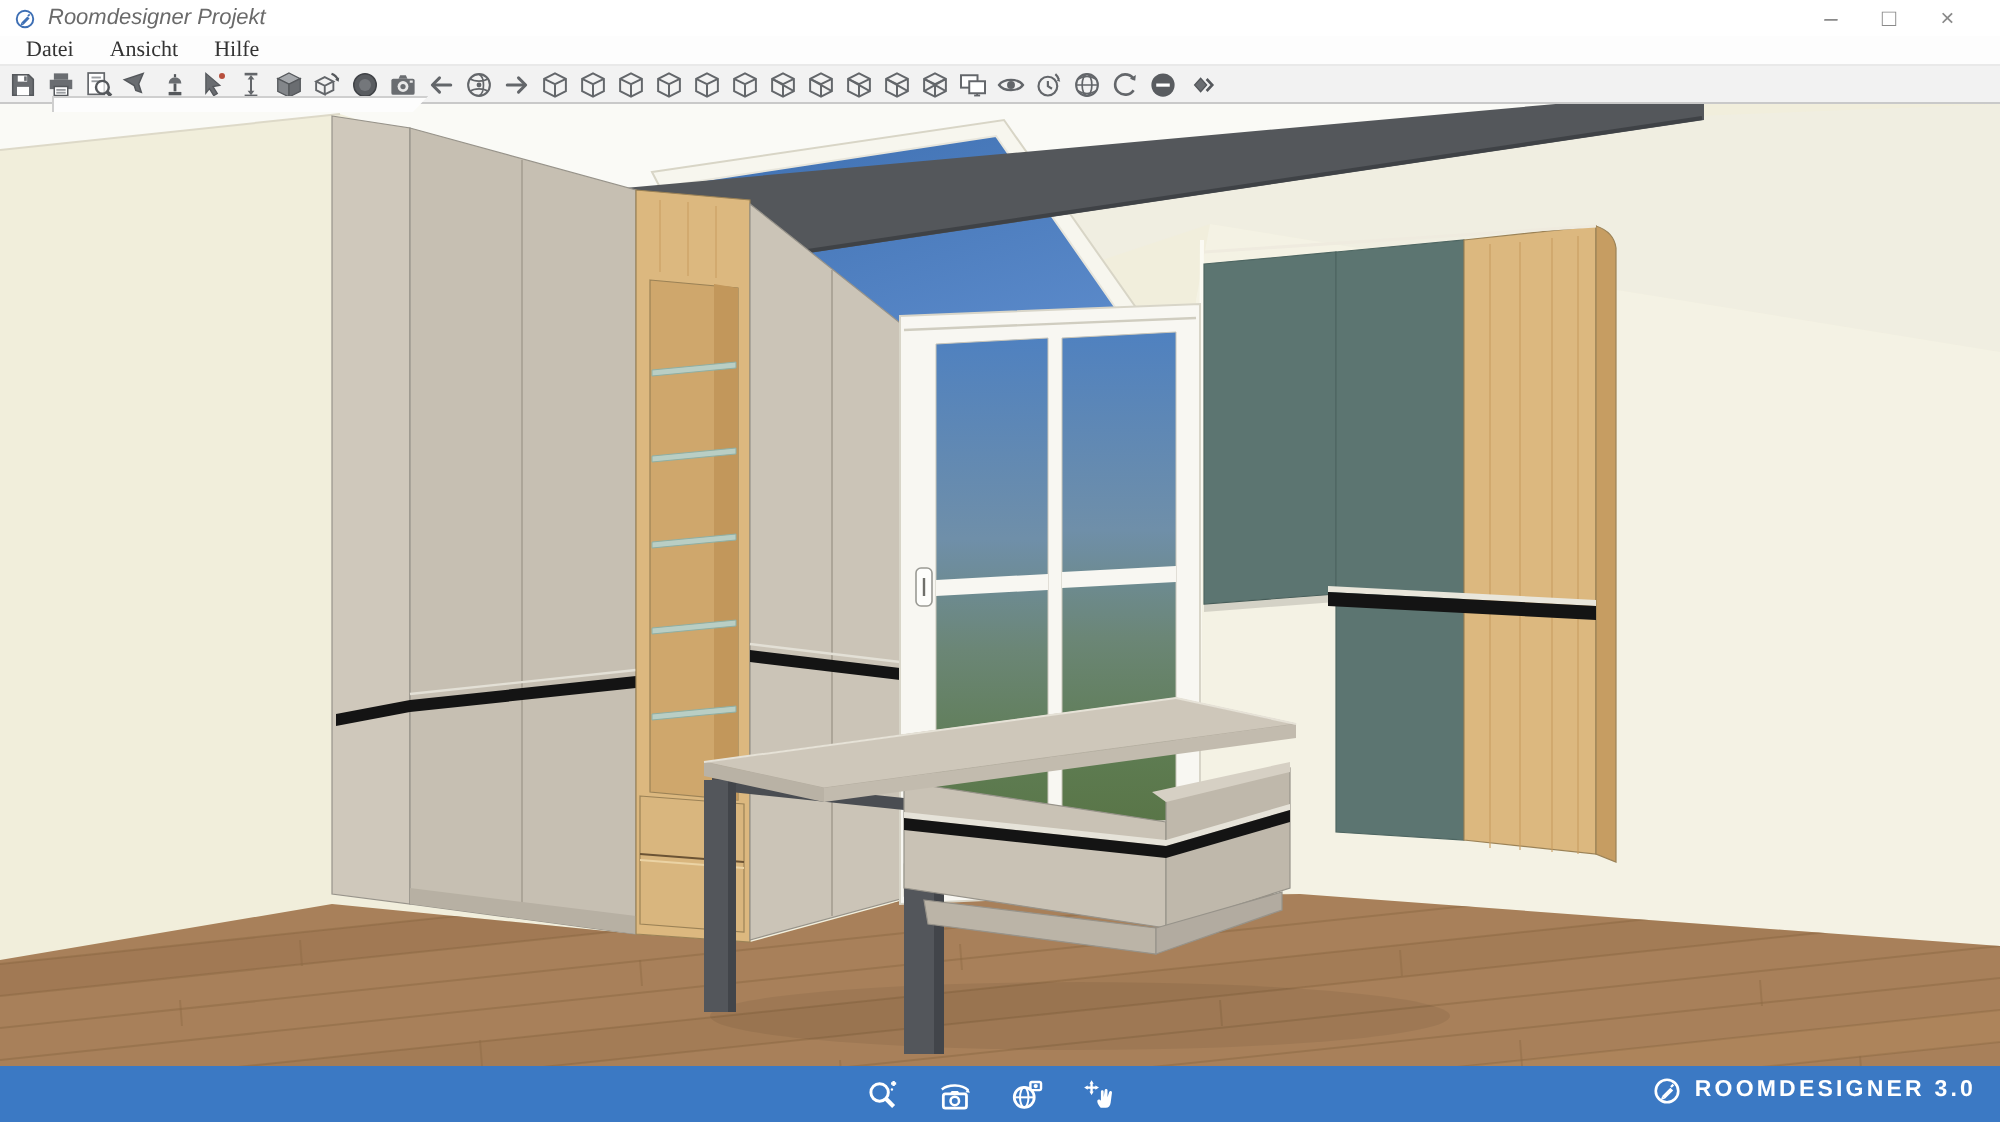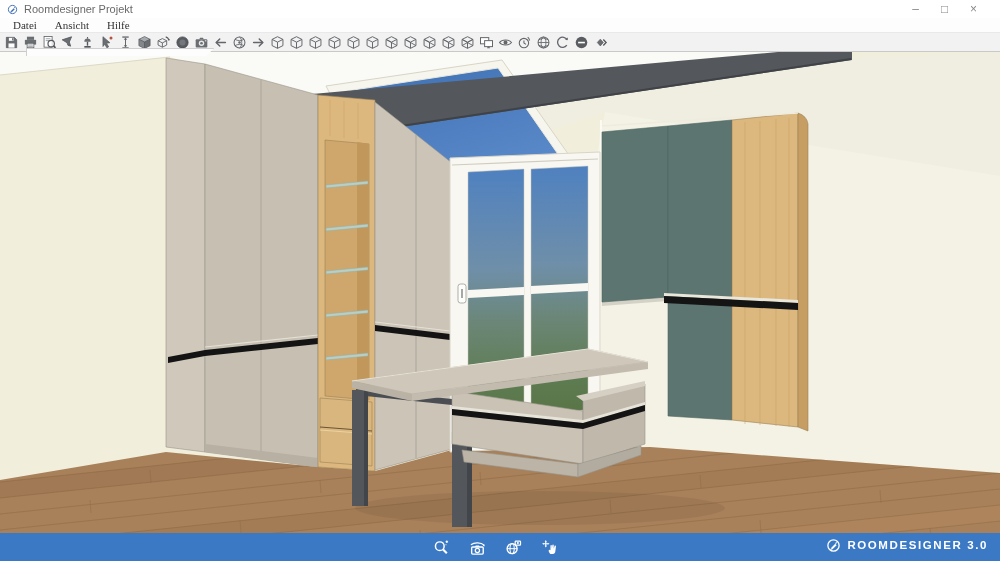--- a/index.html
+++ b/index.html
@@ -3,21 +3,21 @@
 <meta charset="utf-8">
 <style>
   html,body{margin:0;padding:0;background:#d7d7d7;}
   *{box-sizing:border-box;}
   .app{
     width:1000px;height:561px;position:relative;background:#fff;
     font-family:"Liberation Sans", sans-serif;overflow:hidden;
     display:flex;flex-direction:column;
   }
   
-  .title-bar{height:18px;background:#fff;display:flex;align-items:center;padding-left:7px;flex:0 0 auto;}
+  .title-bar{height:18px;background:#fff;display:flex;align-items:center;padding-left:7px;flex:0 0 auto;font-style:italic;}
   .title-logo{width:11px;height:11px;color:#3E6FB4;margin-right:6px;flex:0 0 auto;}
   .title-logo svg{width:11px;height:11px;display:block;}
   .title-text{font-size:11px;color:#6a6a6a;line-height:18px;white-space:nowrap;}
   .win-controls{margin-left:auto;display:flex;align-items:center;height:100%;padding-right:12px;}
   .wbtn{width:29px;text-align:center;font-size:12px;color:#8a8a8a;line-height:18px;cursor:default;}
   
   .menu-bar{height:14px;background:#fdfdfd;display:flex;align-items:center;padding-left:4px;flex:0 0 auto;}
   .menu-item{font-size:11px;color:#333;padding:0 9px;line-height:14px;cursor:default;font-family:Liberation Serif, serif;}
   
   .toolbar{height:20px;background:#f2f2f2;border-top:1px solid #e9e9e9;border-bottom:1px solid #c9c9c9;

